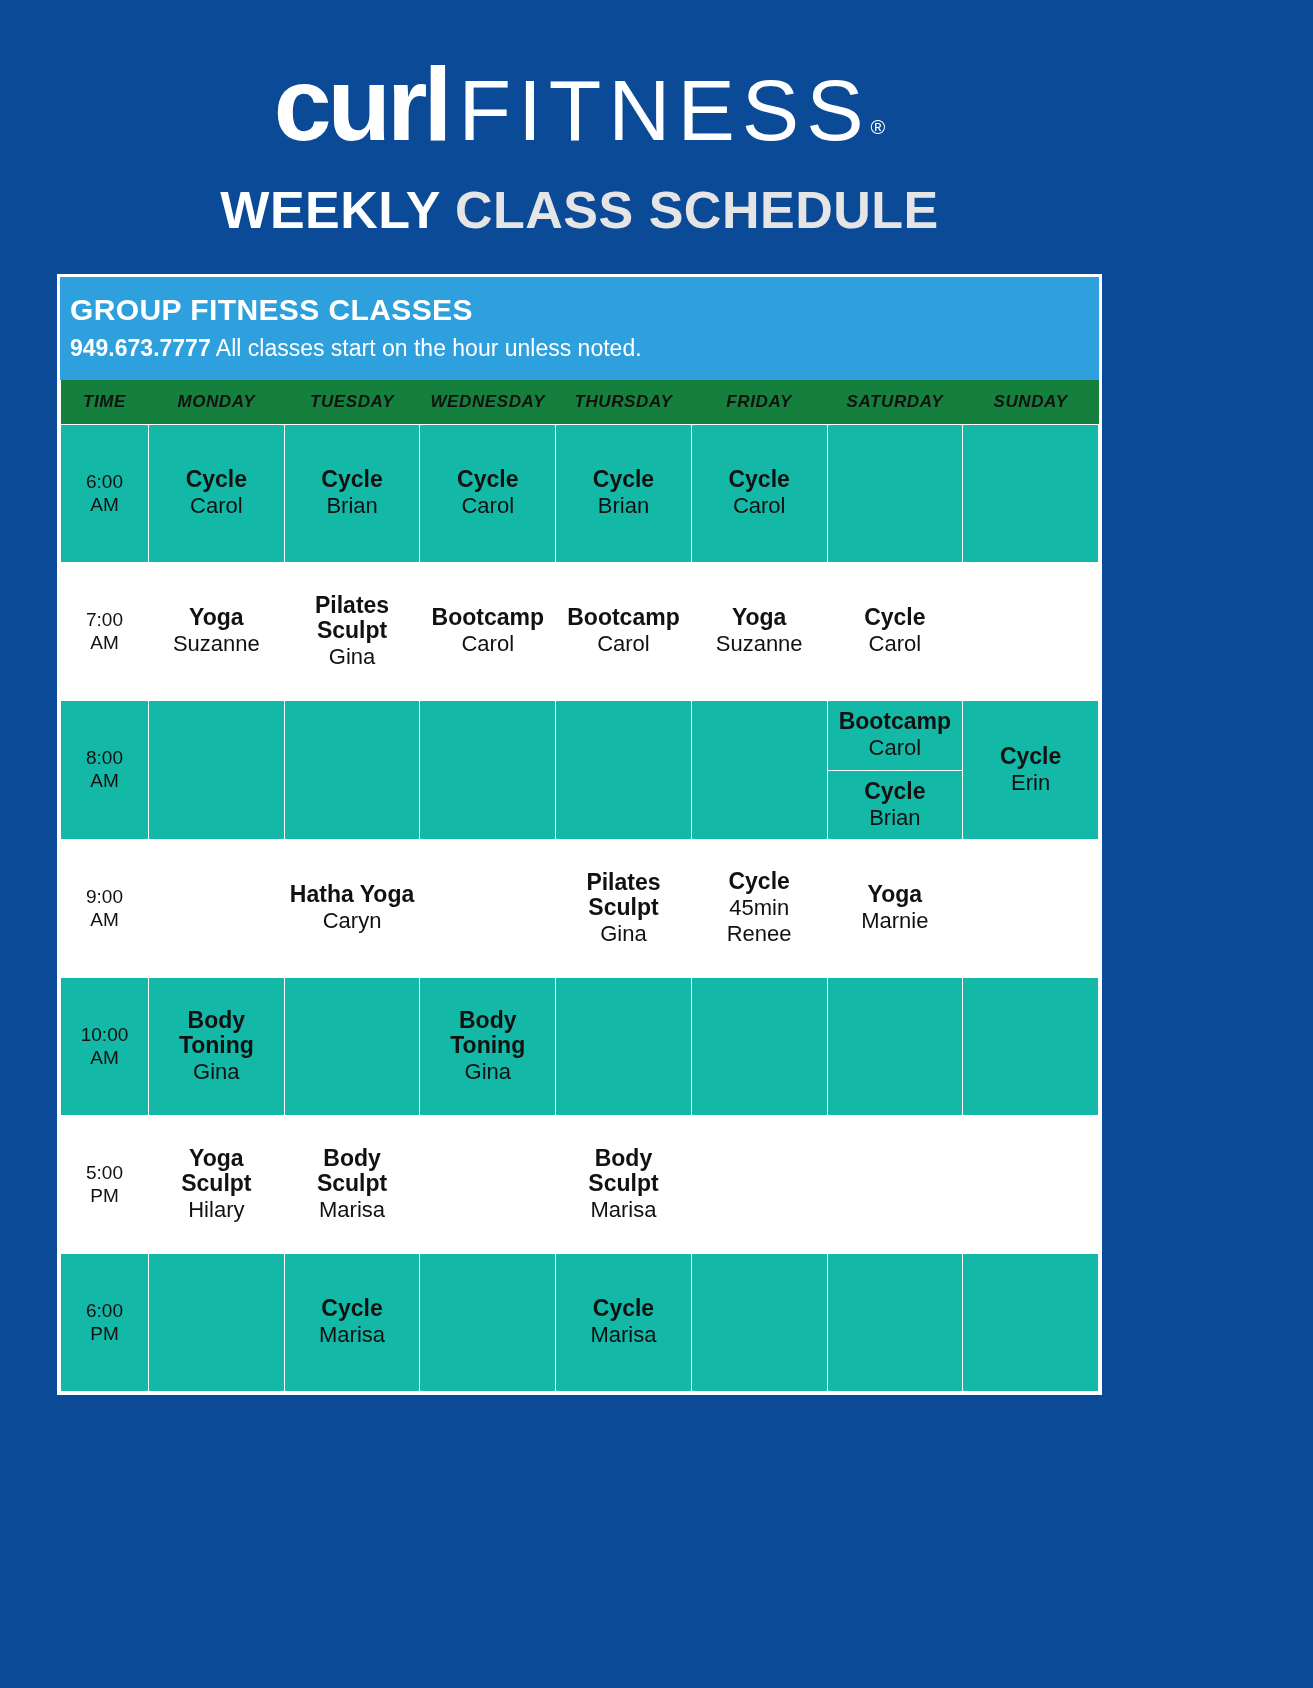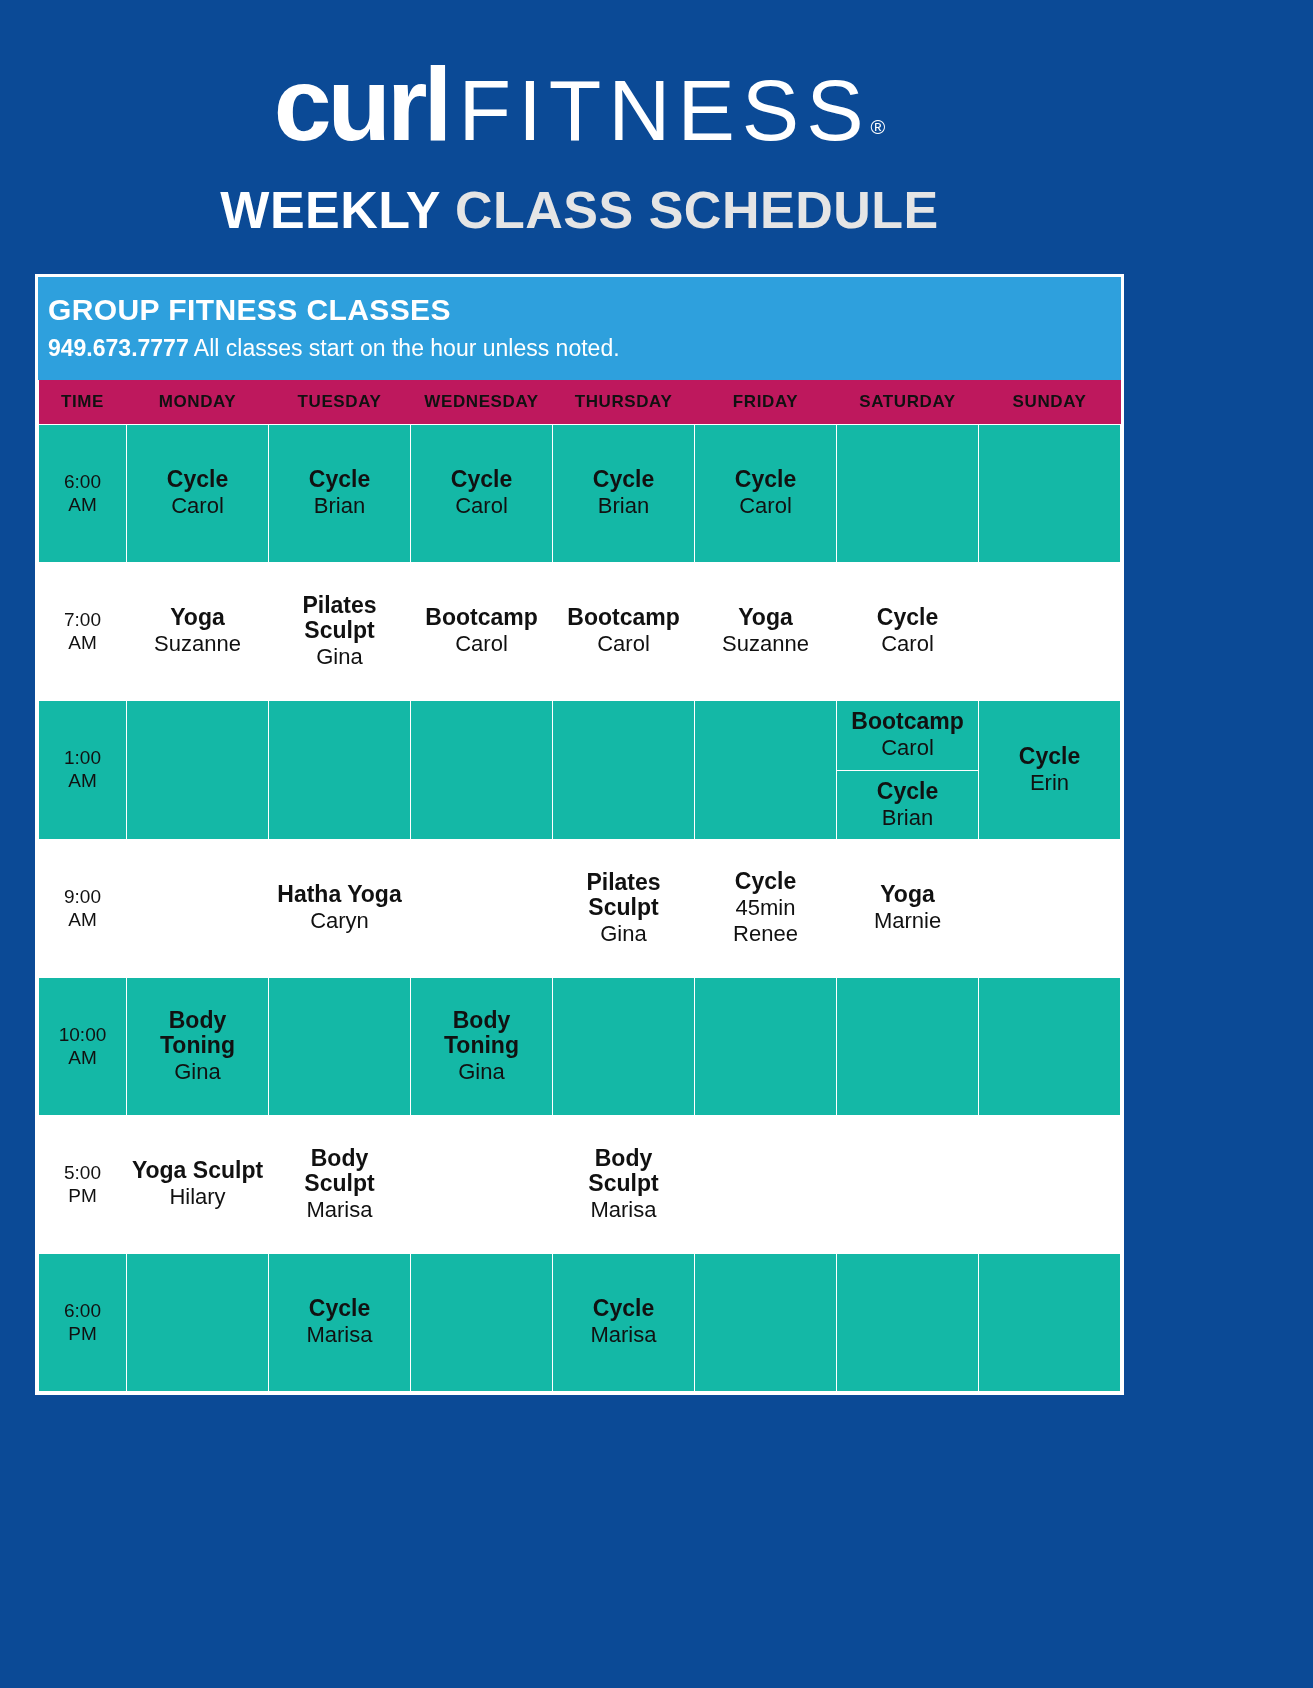--- a/index.html
+++ b/index.html
@@ -8,21 +8,21 @@
     width: 1313px;
     height: 1688px;
     background: #0b4a96;
     font-family: "Liberation Sans", sans-serif;
     overflow: hidden;
   }
   .page {
     position: relative;
     width: 1159px;
     height: 1688px;
-    padding: 0 35px;
+    padding: 0 57px;
   }
 
   
   .brand {
     text-align: center;
     padding-top: 52px;
     color: #ffffff;
     line-height: 1;
     white-space: nowrap;
   }
@@ -83,26 +83,27 @@
     width: 100%;
     table-layout: fixed;
   }
   th, td {
     border: 1px solid #ffffff;
     text-align: center;
     vertical-align: middle;
     color: #111111;
   }
   thead th {
-    background: #be185d;
+    background: #15803d;
     font-size: 17px;
     font-weight: 700;
     letter-spacing: 0.6px;
     padding: 12px 2px 12px;
     border: none;
+    font-style: italic;
   }
   col.c-time { width: 88px; }
 
   tbody td {
     height: 138px;
     padding: 4px 4px;
   }
   tbody tr.alt td { background: #14b8a6; text-align: center; }
   tbody tr.plain td { background: #ffffff; }
 
@@ -278,21 +279,21 @@
             <div class="cls-name">Cycle</div>
             <div class="cls-sub">Carol</div>
           </td>
           <td>
               <div class="cell-empty"></div>
             </td>
         </tr>
 
         <tr class="alt">
           <td class="time">
-            <div>1:00</div>
+            <div>8:00</div>
             <div>AM</div>
           </td>
           <td>
               <div class="cell-empty"></div>
             </td>
           <td>
               <div class="cell-empty"></div>
             </td>
           <td>
               <div class="cell-empty"></div>

